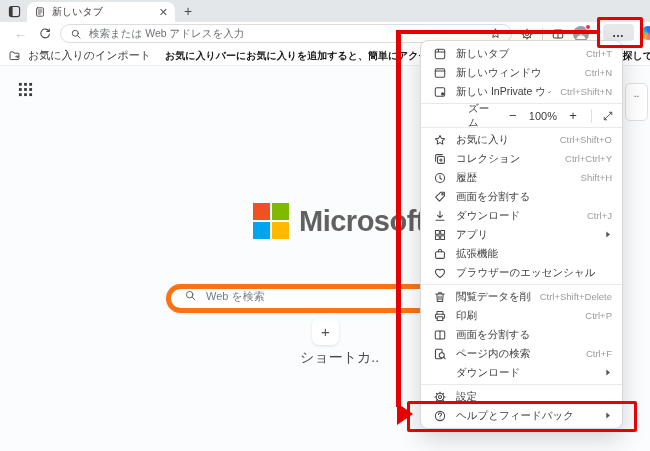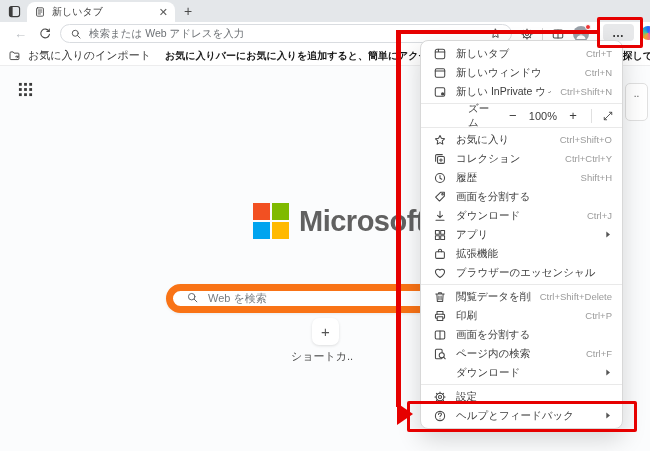--- a/index.html
+++ b/index.html
@@ -38,25 +38,25 @@
   .fav-div { width:1px; height:12px; background:#d5d5d5; }
   .fav-msg { font-size:10px; font-weight:bold; color:#191919; white-space:nowrap; }
 
   
   .content { position:absolute; left:0; top:66px; width:650px; height:385px; background:#fbfcfd; }
   .grid9 { position:absolute; left:18px; top:16px; width:15px; height:15px; }
   .logo { position:absolute; left:253px; top:137px; display:flex; align-items:center; gap:10px; }
   .logo-squares { display:grid; grid-template-columns:17px 17px; grid-template-rows:17px 17px; gap:2px; }
   .lsq1{background:#f25022;} .lsq2{background:#7fba00;} .lsq3{background:#00a4ef;} .lsq4{background:#ffb900;}
   .logo-text { font-size:29px; font-weight:bold; color:#616161; letter-spacing:-.5px; }
-  .websearch { position:absolute; left:166px; top:218px; width:338px; height:29px; background:#fff; border:7px solid #f97316; border-radius:15px; box-shadow:0 1px 3px rgba(0,0,0,.07); display:flex; align-items:flex-start; gap:9px; padding:0 13px; }
+  .websearch { position:absolute; left:166px; top:218px; width:338px; height:29px; background:#fff; border:5px solid #f97316; border-radius:15px; box-shadow:0 1px 3px rgba(0,0,0,.07); display:flex; align-items:flex-start; gap:9px; padding:0 13px; }
   .websearch .tb-ic { color:#5f6368; }
   .ws-text { font-size:11px; color:#767b80; }
   .shortcut-btn { position:absolute; left:312px; top:252px; width:27px; height:27px; background:#fff; border-radius:7px; box-shadow:0 1px 3px rgba(0,0,0,.12); display:flex; align-items:center; justify-content:center; font-size:15px; color:#555; }
-  .shortcut-label { position:absolute; left:287px; top:283px; width:70px; text-align:center; font-size:11px; color:#4a4a4a; white-space:nowrap; }
+  .shortcut-label { position:absolute; left:300px; top:283px; width:70px; text-align:center; font-size:14px; color:#4a4a4a; white-space:nowrap; }
   .hidden-btn { position:absolute; left:625px; top:17px; width:23px; height:38px; background:#fff; border:1px solid #e0e0e0; border-radius:5px; font-size:10px; color:#555; text-align:center; line-height:20px; }
 
   
   .menu { position:absolute; left:420px; top:40px; width:203px; background:#fff; border:1px solid #d8d8d8; border-radius:8px; box-shadow:0 10px 24px rgba(0,0,0,.16); padding:3px 0; z-index:5; }
   .mi { height:19px; display:flex; align-items:center; gap:9px; padding:0 10px 0 12px; cursor:pointer; }
   .mi .ic { width:14px; height:14px; color:#474747; flex:0 0 auto; }
   .mi .lbl { flex:1; font-size:10.5px; color:#3b3b3b; white-space:nowrap; overflow:hidden; }
   .mi .sc { font-size:9.5px; color:#9b9b9b; white-space:nowrap; }
   .mi .chev { width:7px; height:9px; flex:0 0 auto; }
   .mi.noicon { padding-left:35px; }

